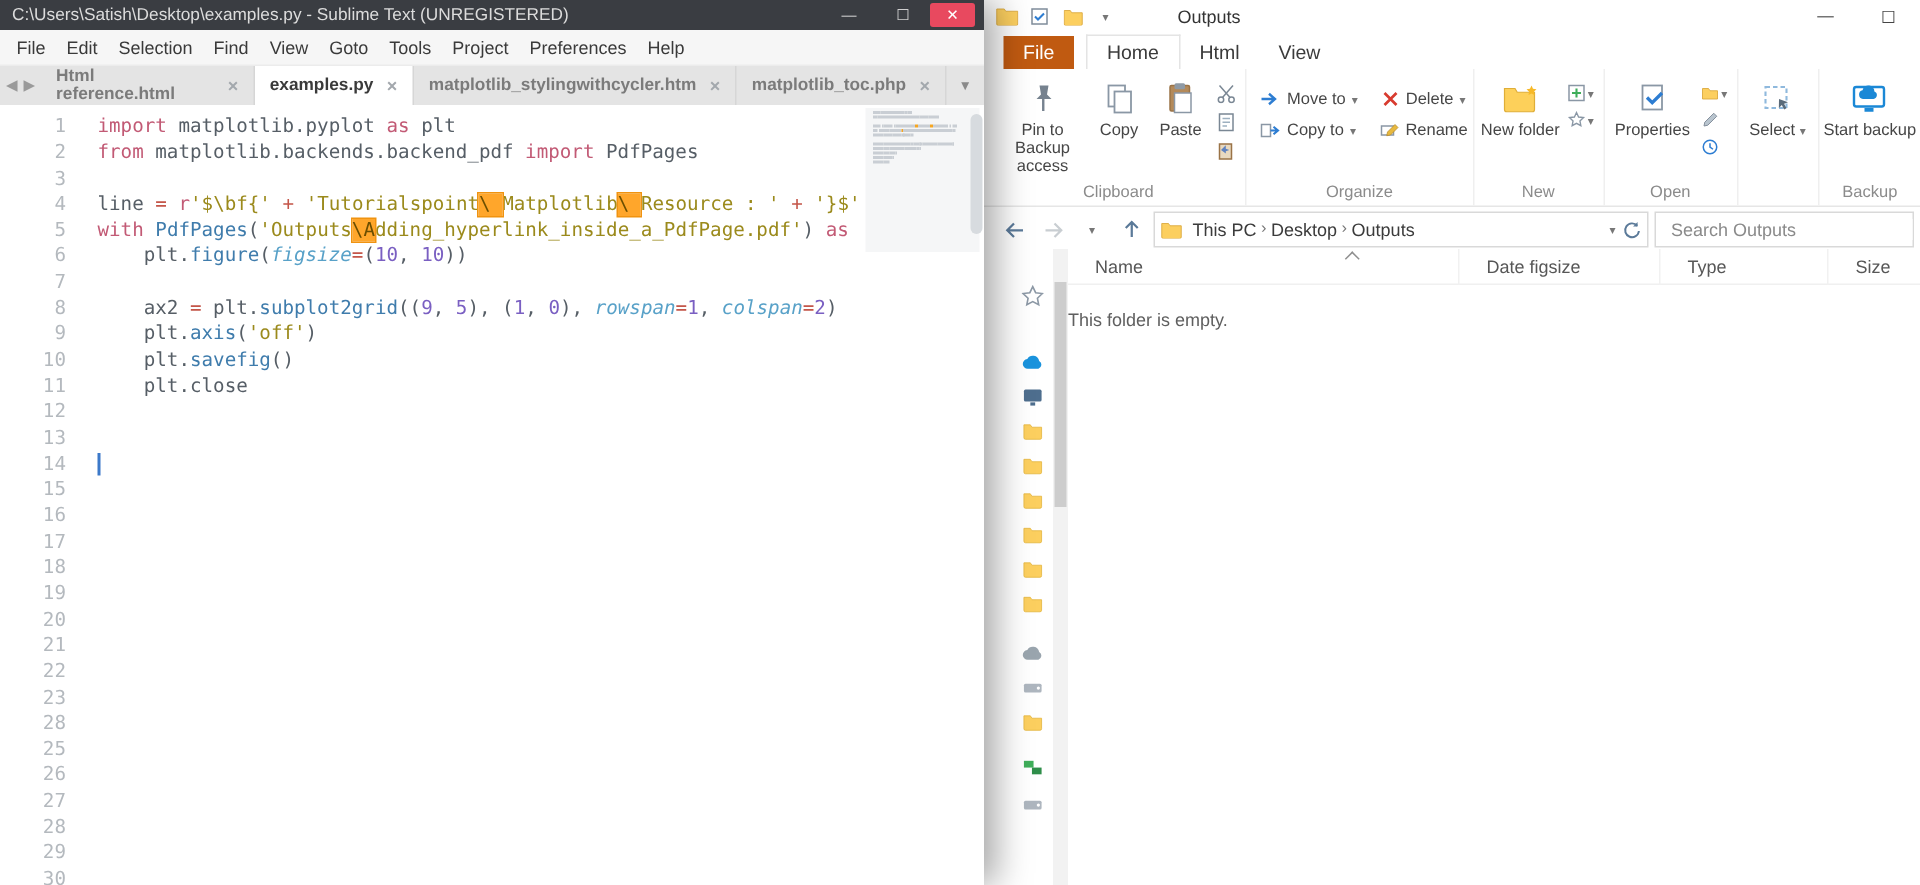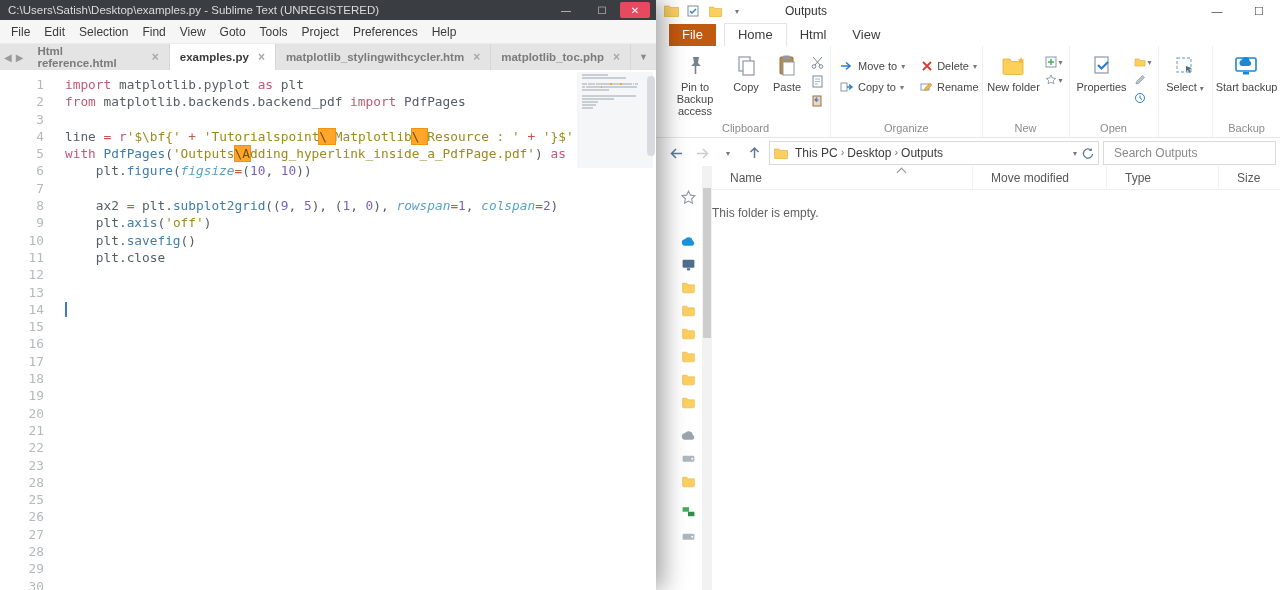--- a/index.html
+++ b/index.html
@@ -448,21 +448,21 @@
             <circle cx="10.5" cy="7.2" r="1" fill="#fff"></circle>
           </svg>
         </div>
       </div>
     <div class="nav-scroll">
       <div class="nav-thumb"></div>
     </div>
     <div class="file-list">
       <div class="col-headers">
           <div class="col-header" style="width: 260px;"><span>Name</span><div class="sort-caret"></div></div>
-          <div class="col-header" style="width: 134px;"><span>Move modified</span></div>
+          <div class="col-header" style="width: 134px;"><span>Date figsize</span></div>
           <div class="col-header" style="width: 112px;"><span>Type</span></div>
           <div class="col-header" style="width: 62px;"><span>Size</span></div>
         </div>
       <div class="empty-msg">This folder is empty.</div>
     </div>
   </div>
 </div>
 
 <div class="sublime">
   <div class="st-titlebar">

